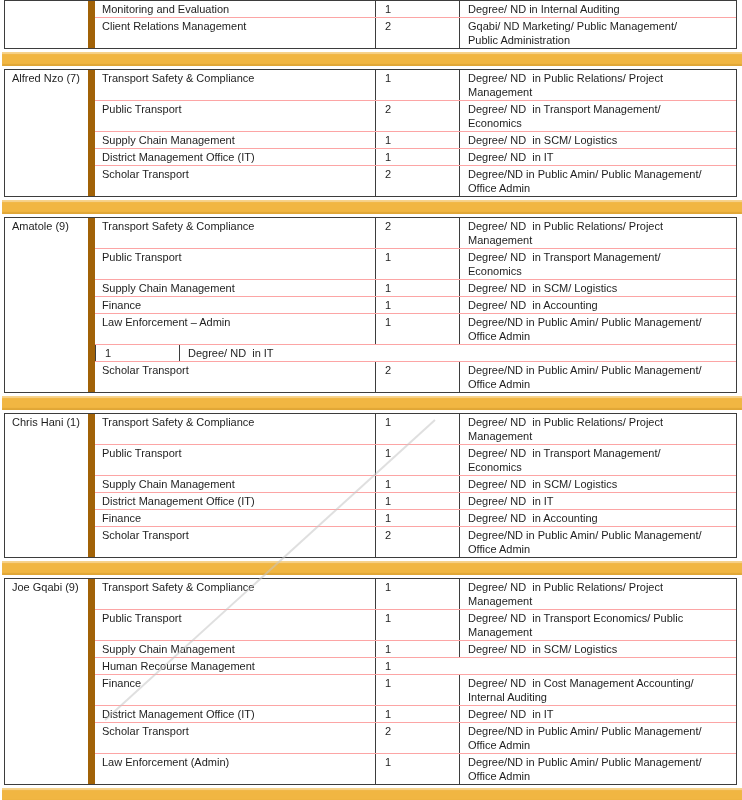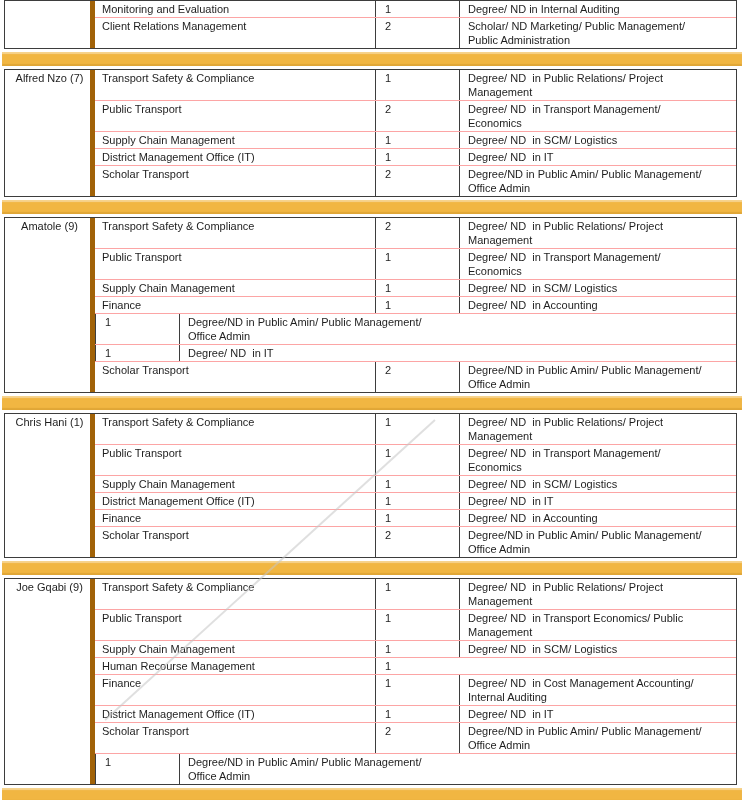--- a/index.html
+++ b/index.html
@@ -28,23 +28,22 @@
     width: 733px;
     box-sizing: border-box;
     border: 1px solid #3d3d3d;
     display: flex;
     background: #fff;
   }
   .district-cell {
     width: 90px;
     flex: 0 0 90px;
     box-sizing: border-box;
-    border-right: 5px solid #a16207;
+    border-right: 7px solid #a16207;
     padding: 1px 3px 1px 7px;
-    text-align: center;
   }
   .section-rows {
     flex: 1 1 auto;
     display: flex;
     flex-direction: column;
   }
   .row {
     display: flex;
     border-top: 1px solid #fca5a5;
   }
@@ -105,21 +104,21 @@
     <div class="section-rows">
   <div class="row">
     <div class="post-cell">Monitoring and Evaluation</div>
     <div class="count-cell">1</div>
     <div class="qualification-cell">Degree/ ND in Internal Auditing</div>
   </div>
 
   <div class="row">
     <div class="post-cell">Client Relations Management</div>
     <div class="count-cell">2</div>
-    <div class="qualification-cell">Scholar/ ND Marketing/ Public Management/
+    <div class="qualification-cell">Gqabi/ ND Marketing/ Public Management/
 Public Administration</div>
   </div>
 </div>
   </div>
 
   <div class="separator"></div>
 
   <div class="section">
     <div class="district-cell">Alfred Nzo (7)</div>
     <div class="section-rows">
@@ -183,20 +182,21 @@
     <div class="qualification-cell">Degree/ ND  in SCM/ Logistics</div>
   </div>
 
   <div class="row">
     <div class="post-cell">Finance</div>
     <div class="count-cell">1</div>
     <div class="qualification-cell">Degree/ ND  in Accounting</div>
   </div>
 
   <div class="row">
+    <div class="post-cell">Law Enforcement – Admin</div>
     <div class="count-cell">1</div>
     <div class="qualification-cell">Degree/ND in Public Amin/ Public Management/
 Office Admin</div>
   </div>
 
   <div class="row">
     <div class="count-cell">1</div>
     <div class="qualification-cell">Degree/ ND  in IT</div>
   </div>
 
@@ -299,20 +299,21 @@
   </div>
 
   <div class="row">
     <div class="post-cell">Scholar Transport</div>
     <div class="count-cell">2</div>
     <div class="qualification-cell">Degree/ND in Public Amin/ Public Management/
 Office Admin</div>
   </div>
 
   <div class="row">
+    <div class="post-cell">Law Enforcement (Admin)</div>
     <div class="count-cell">1</div>
     <div class="qualification-cell">Degree/ND in Public Amin/ Public Management/
 Office Admin</div>
   </div>
 </div>
   </div>
 
   <div class="separator cut"></div>
 </div>
   <div class="scan-line"></div>

